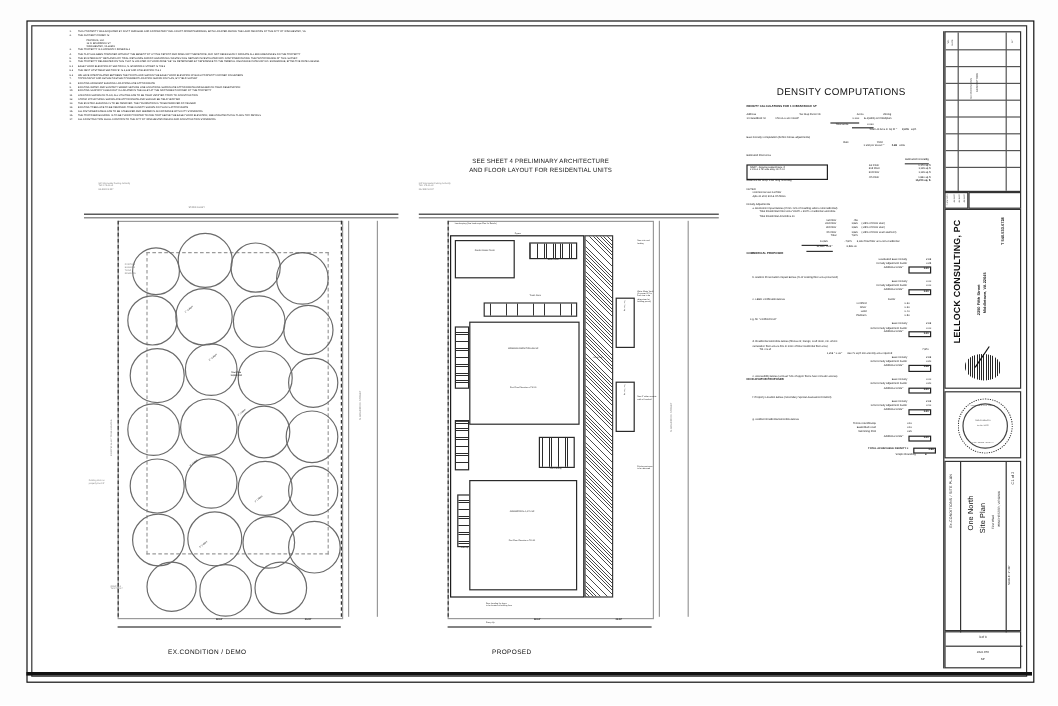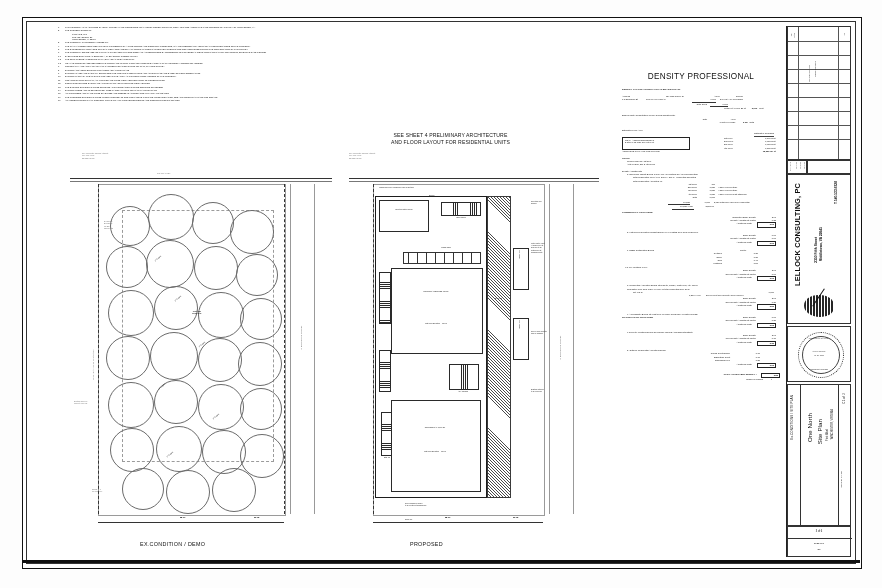--- a/index.html
+++ b/index.html
@@ -353,21 +353,21 @@
     <div style="position:absolute;left:228px;top:34px;height:330px;border-left:0.6px solid #999;"></div>
 
     <div class="dimline" style="left:28px;top:372px;width:170px;"></div>
     <div class="dim" style="left:100px;top:366px;">58.61'</div>
     <div class="dim" style="left:168px;top:366px;">36.02'</div>
   </div>
 
   <div class="plan-label" style="left:410px;top:541px;">PROPOSED</div>
 
   <div id="density">
-    <div class="dc-title">DENSITY PROFESSIONAL</div>
+    <div class="dc-title">DENSITY COMPUTATIONS</div>
     <div class="dc-h">DENSITY CALCULATIONS FOR  1 N BRADDOCK ST</div>
 
     <div style="height:2.5px;"></div>
 
     <div class="dc-row">
       <span class="l">Address</span>
       <span style="width:48px;">Tax Map Parcel ID</span>
       <span style="width:22px;">Acres</span>
       <span style="width:44px;text-align:left;">Zoning</span>
     </div>

